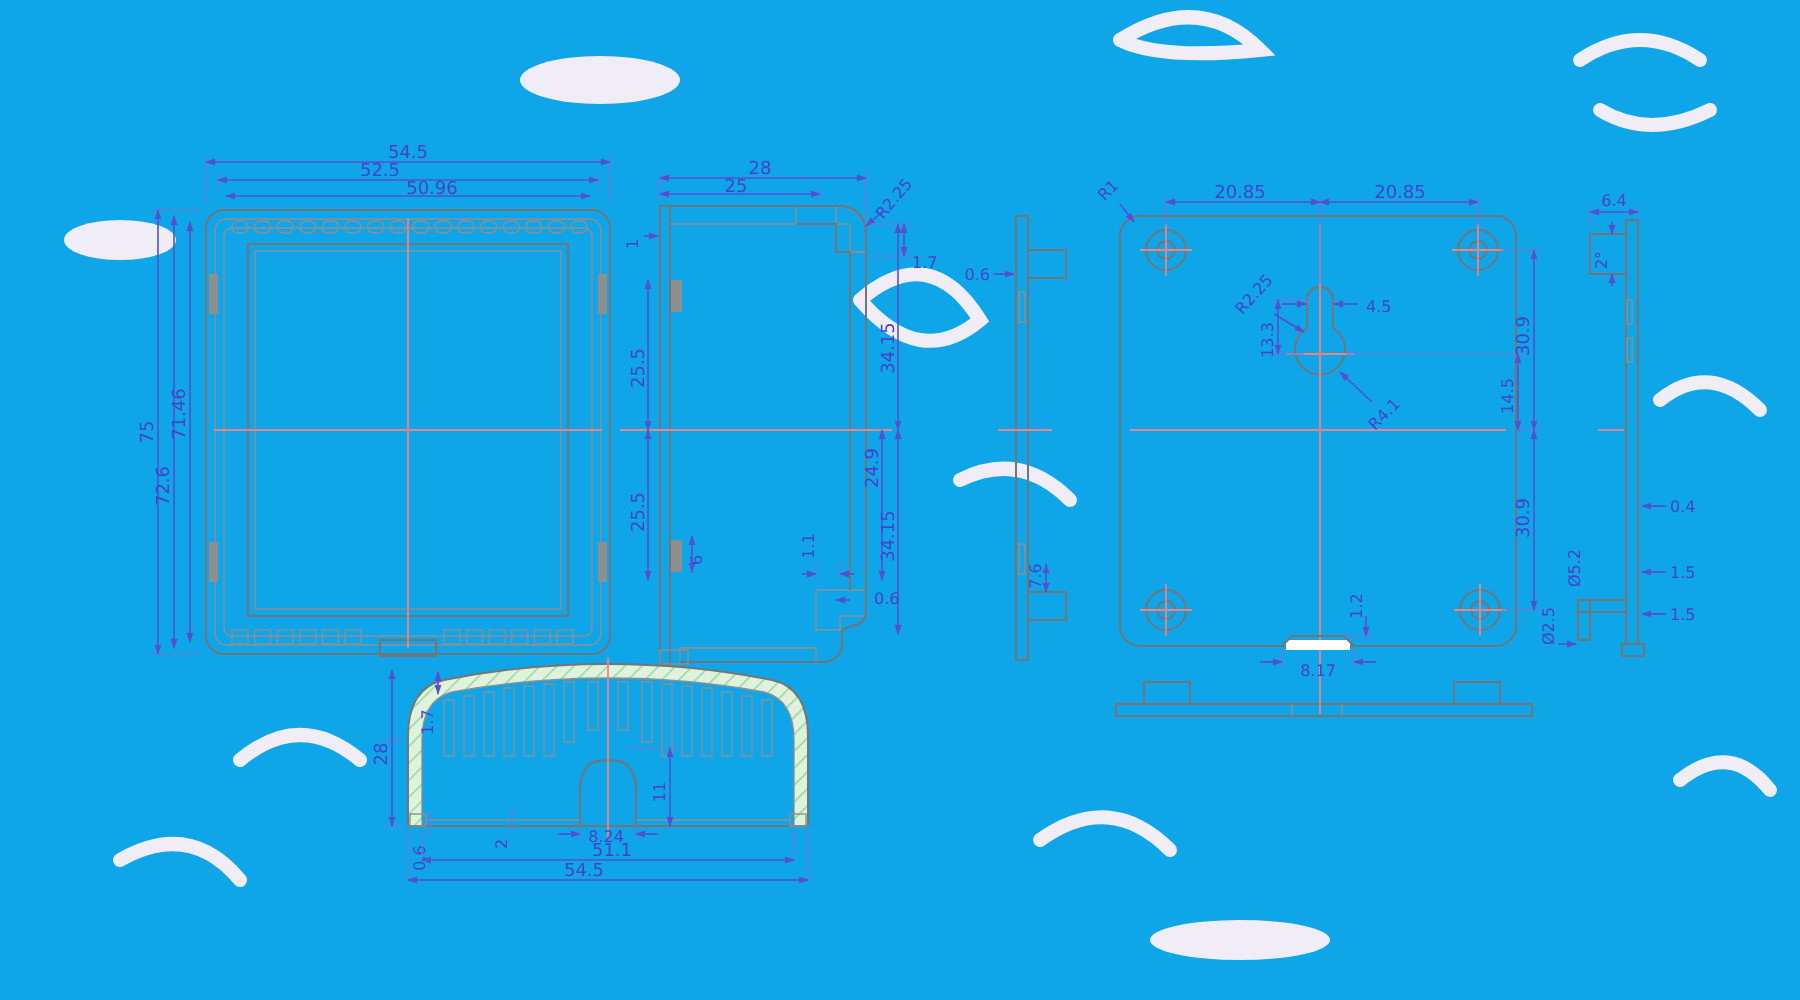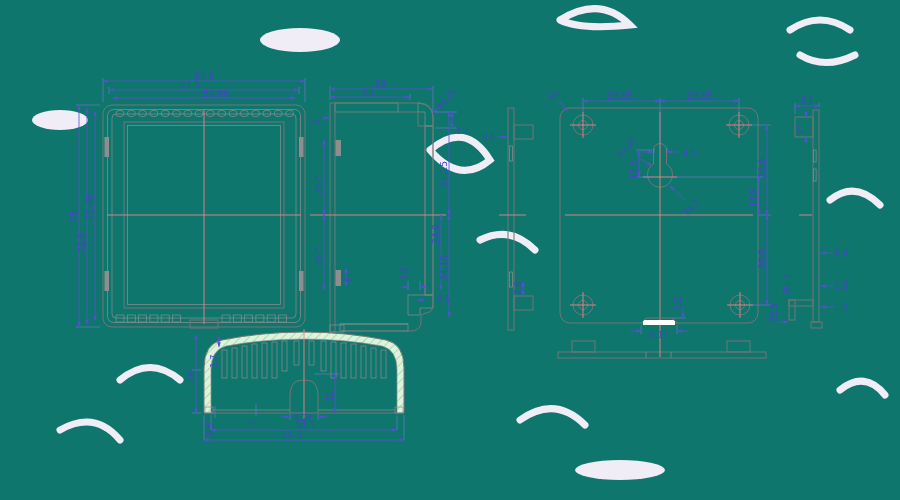--- a/index.html
+++ b/index.html
@@ -1,16 +1,16 @@
 <!DOCTYPE html>
 <html><head>
 <meta charset="utf-8">
 <style>
   html,body{margin:0;padding:0;background:#ffffff;}
-  #stage{position:relative;width:900px;height:500px;background:#0f766e;overflow:hidden;
+  #stage{position:relative;width:900px;height:500px;background:#0ea5e9;overflow:hidden;
          font-family:"DejaVu Sans",sans-serif;}
   svg text{font-family:"DejaVu Sans",sans-serif;font-size:9px;fill:#4742c8;}
   svg text.sm{font-size:8px;}
   .ol{stroke:#757575;fill:none;stroke-width:1;}
   .olt{stroke:#8f8f8f;fill:none;stroke-width:.7;}
   .dim{stroke:#5550d0;fill:none;stroke-width:.8;}
   .ext{stroke:#7a76d8;fill:none;stroke-width:.6;}
   .cl{stroke:#ee8383;fill:none;stroke-width:.9;}
   .clip{fill:#8e8e8e;stroke:none;}
   .wm{fill:#f0edf7;stroke:none;}

